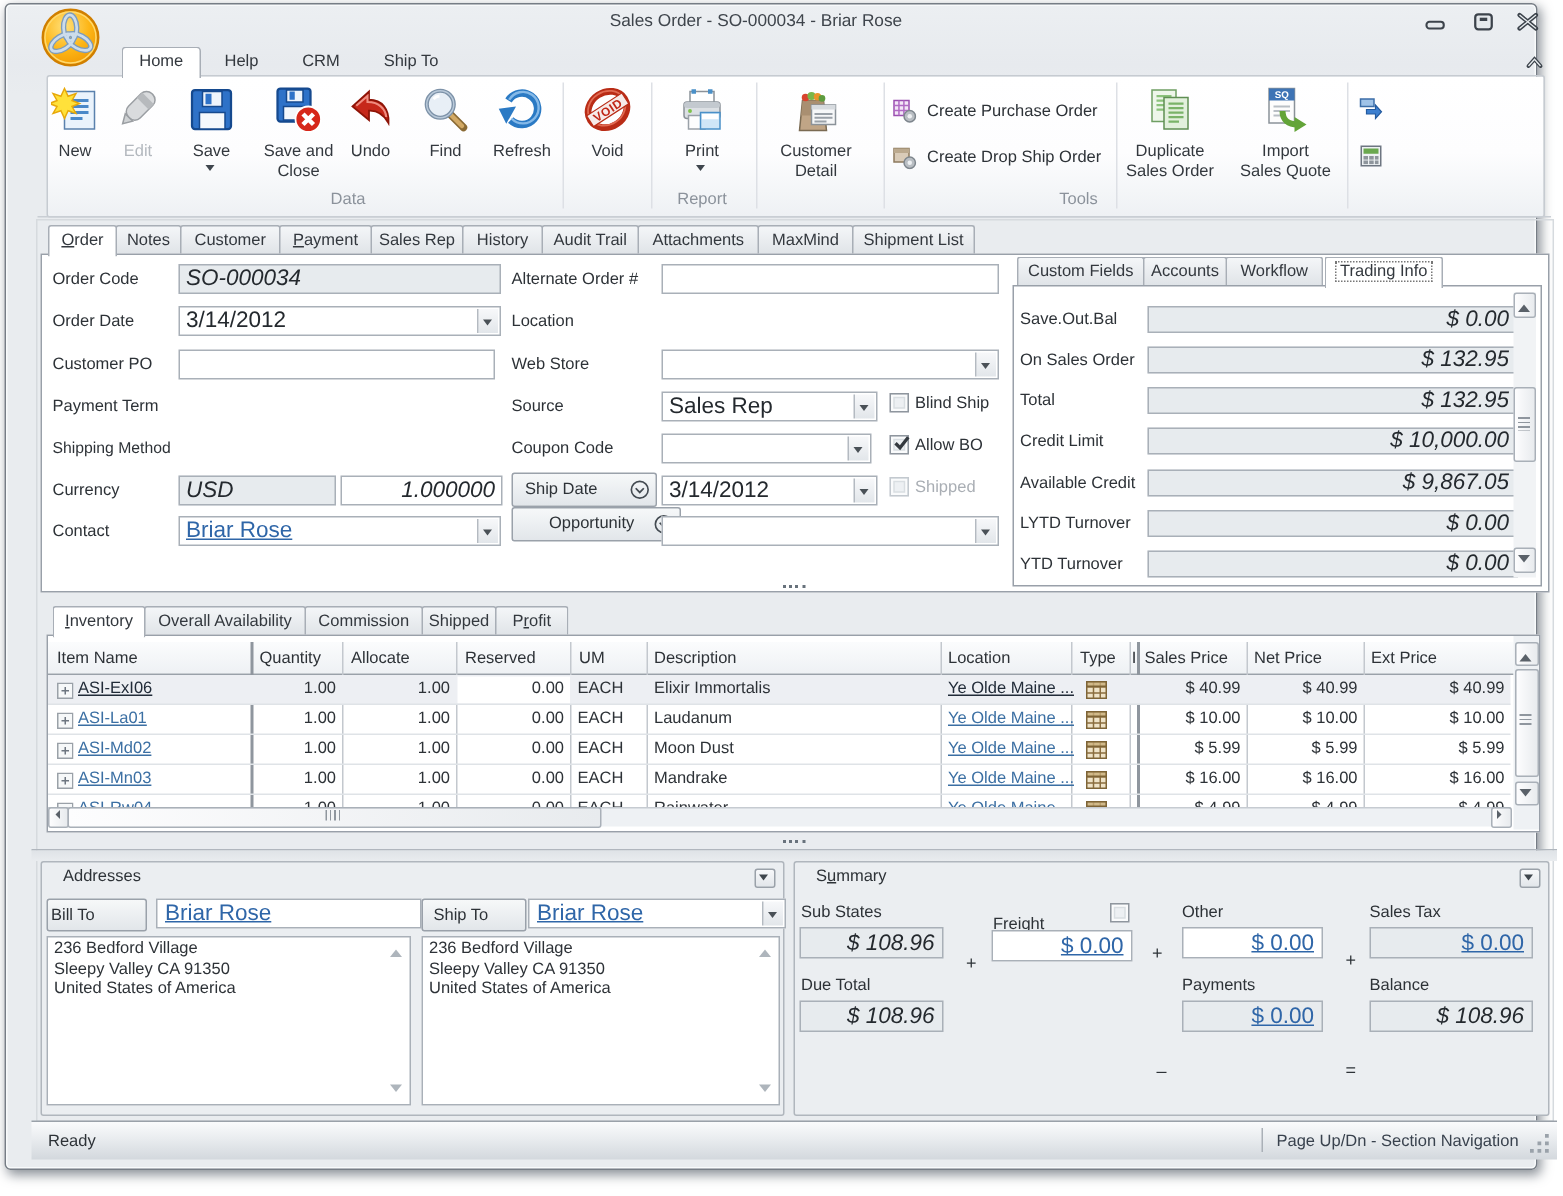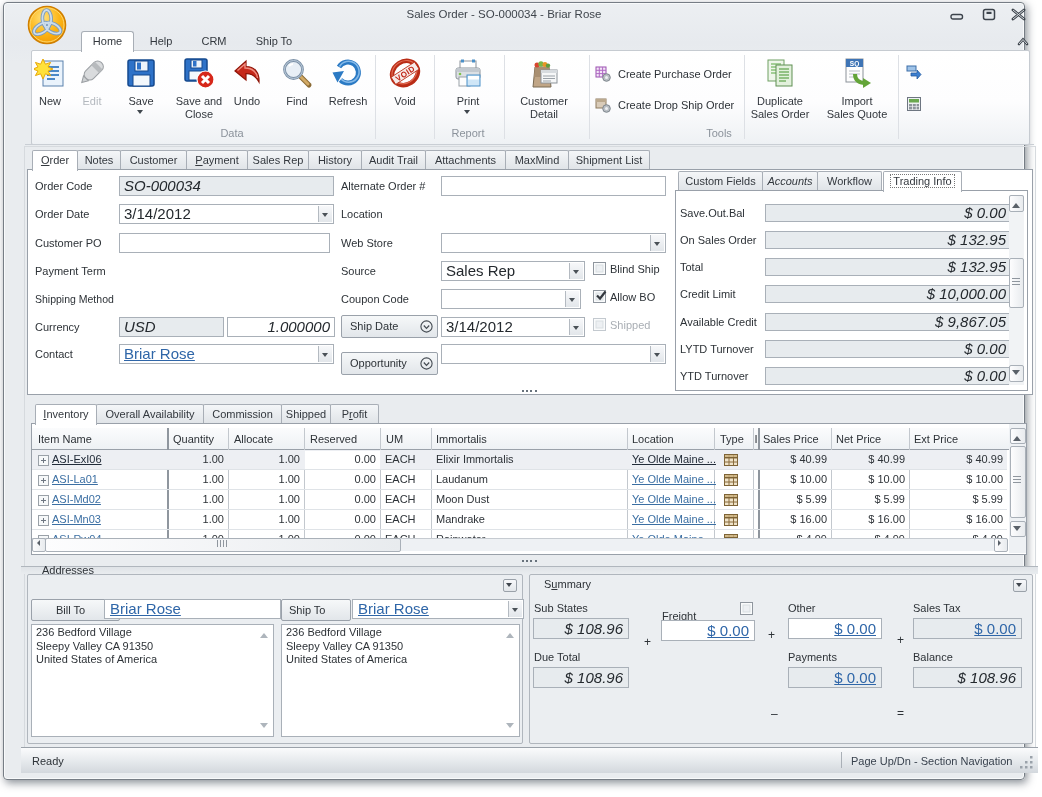--- a/index.html
+++ b/index.html
@@ -294,41 +294,41 @@
 <div class="lbl" style="left:324px;top:293px;">Coupon Code</div>
 <div class="efld" style="left:424px;top:289px;width:138px;height:18px;">
         <span class="arr"></span>
       </div>
 <div class="btn" style="left:324px;top:315px;width:87px;height:21px;line-height:21px;padding-left:8px;">Ship Date
  <svg style="position:absolute;right:4px;top:4px;" width="13" height="13">
           <circle cx="6.5" cy="6.5" r="5.6" fill="none" stroke="#444b52" stroke-width="1.1"></circle>
           <path d="M3.8 5.5 L6.5 8.3 L9.2 5.5" stroke="#444b52" stroke-width="1.2" fill="none"></path>
         </svg></div>
 <div class="efld" style="left:424px;top:317px;width:138px;height:18px;line-height:18px;padding-left:4px;">3/14/2012<span class="arr"></span></div>
-<div class="btn" style="left:324px;top:352px;width:87px;height:21px;line-height:21px;padding-left:8px;">Opportunity
+<div class="btn" style="left:324px;top:338px;width:87px;height:21px;line-height:21px;padding-left:24px;">Opportunity
  <svg style="position:absolute;right:4px;top:4px;" width="13" height="13">
           <circle cx="6.5" cy="6.5" r="5.6" fill="none" stroke="#444b52" stroke-width="1.1"></circle>
           <path d="M3.8 5.5 L6.5 8.3 L9.2 5.5" stroke="#444b52" stroke-width="1.2" fill="none"></path>
         </svg></div>
 <div class="efld" style="left:424px;top:344px;width:223px;height:18px;">
         <span class="arr"></span>
       </div>
 
 <div class="cb" style="left:576px;top:262px;"></div>
 <div class="lbl" style="left:593px;top:263px;">Blind Ship</div>
 <div class="cb" style="left:576px;top:290px;"></div>
 <svg class="ab" style="left:577px;top:288px;" width="14" height="14">
         <path d="M3 7.5 L6 10.5 L11.5 3.5" stroke="#34393f" stroke-width="2.2" fill="none"></path>
       </svg>
 <div class="lbl" style="left:593px;top:291px;">Allow BO</div>
 <div class="cb" style="left:576px;top:318px;border-color:#c3c9cf;"></div>
 <div class="lbl" style="left:593px;top:319px;color:#a9aeb4;">Shipped</div>
 
 <div class="tab" style="left:661px;top:171px;width:83px;">Custom Fields</div>
-<div class="tab" style="left:745px;top:171px;width:54px;font-style:italic;">Accounts</div>
+<div class="tab" style="left:745px;top:171px;width:54px;">Accounts</div>
 <div class="tab" style="left:800px;top:171px;width:63px;">Workflow</div>
 <div class="ab" style="left:658px;top:190px;width:351px;height:199px;background:#fff;border:1px solid #99a0a9;"></div>
 <div class="tab on" style="left:866px;top:171px;width:77px;"><span style="outline:1px dotted #777;padding:0 2px;">Trading Info</span></div>
 <div class="lbl" style="left:663px;top:207px;">Save.Out.Bal</div>
 <div class="fld it rt" style="left:748px;top:204px;width:240px;height:16px;line-height:16px;padding-right:5px;">$ 0.00</div>
 <div class="lbl" style="left:663px;top:234px;">On Sales Order</div>
 <div class="fld it rt" style="left:748px;top:231px;width:240px;height:16px;line-height:16px;padding-right:5px;">$ 132.95</div>
 <div class="lbl" style="left:663px;top:261px;">Total</div>
 <div class="fld it rt" style="left:748px;top:258px;width:240px;height:16px;line-height:16px;padding-right:5px;">$ 132.95</div>
 <div class="lbl" style="left:663px;top:288px;">Credit Limit</div>
@@ -363,21 +363,21 @@
 
 <div class="ab" style="left:14px;top:423px;width:994px;height:130px;background:#fff;border:1px solid #99a0a9;"></div>
 <div class="ab" id="grid" style="left:15px;top:424px;width:994px;height:129px;overflow:hidden;font-size:11px;color:#24292e;">
 
  <div class="ab" style="left:0;top:4px;width:977px;height:21px;background:linear-gradient(#fbfcfd,#eef1f4);border-bottom:1px solid #9aa1a9;"></div>
  <div class="lbl" style="left:6px;top:9px;">Item Name</div>
  <div class="lbl" style="left:141px;top:9px;">Quantity</div>
  <div class="lbl" style="left:202px;top:9px;">Allocate</div>
  <div class="lbl" style="left:278px;top:9px;">Reserved</div>
  <div class="lbl" style="left:354px;top:9px;">UM</div>
- <div class="lbl" style="left:404px;top:9px;">Immortalis</div>
+ <div class="lbl" style="left:404px;top:9px;">Description</div>
  <div class="lbl" style="left:600px;top:9px;">Location</div>
  <div class="lbl" style="left:688px;top:9px;">Type</div>
  <div class="lbl" style="left:722.5px;top:9px;">I</div>
  <div class="lbl" style="left:731px;top:9px;">Sales Price</div>
  <div class="lbl" style="left:804px;top:9px;">Net Price</div>
  <div class="lbl" style="left:882px;top:9px;">Ext Price</div>
 
  <div class="vl" style="left:135px;top:4px;height:110px;background:#8f969e;width:2px;"></div>
  <div class="vl" style="left:196px;top:4px;height:110px;background:#c3c8ce;"></div>
  <div class="vl" style="left:272px;top:4px;height:110px;background:#c3c8ce;"></div>
@@ -522,24 +522,24 @@
 <div class="dots4" style="left:505px;top:560px;">
         <i style="left:0"></i>
         <i style="left:4.2px"></i>
         <i style="left:8.4px"></i>
         <i style="left:12.6px"></i>
       </div>
 <div class="hl" style="left:4px;top:566px;width:1017px;background:#b0b6bd;"></div>
 <div class="ab" style="left:4px;top:567px;width:1017px;height:7px;background:linear-gradient(#dfe3e7,#e9ecef);"></div>
 
 <div class="gbox" style="left:10px;top:574px;width:494px;height:168px;"></div>
-<div class="lbl" style="left:25px;top:564px;">Addresses</div>
+<div class="lbl" style="left:25px;top:578px;">Addresses</div>
 <div class="ab" style="left:486px;top:579px;width:12px;height:11px;background:linear-gradient(#f7f8fa,#e2e6ea);border:1px solid #9aa1a9;border-radius:2px;"></div>
 <div class="ab" style="left:489px;top:583px;width:0;height:0;border:3px solid transparent;border-top:4px solid #3f464d;"></div>
-<div class="btn" style="left:14px;top:599px;width:63px;padding-left:24px;">Bill To</div>
+<div class="btn" style="left:14px;top:599px;width:63px;padding-left:2px;">Bill To</div>
 <div class="efld" style="left:87px;top:599px;width:170px;height:18px;line-height:18px;padding-left:5px;"><span class="link">Briar Rose</span></div>
 <div class="btn" style="left:264px;top:599px;width:61px;padding-left:7px;">Ship To</div>
 <div class="efld" style="left:335px;top:599px;width:165px;height:18px;line-height:18px;padding-left:5px;"><span class="link">Briar Rose</span><span class="arr"></span></div>
 <div class="efld" style="left:14px;top:624px;width:241px;height:111px;"></div>
 <div class="lbl" style="left:19px;top:626px;line-height:13.5px;">236 Bedford Village<br>Sleepy Valley CA 91350<br>United States of America</div>
 <div class="tri-u" style="left:243px;top:629px;border-bottom-color:#aeb5bc;"></div>
 <div class="tri-d" style="left:243px;top:723px;border-top-color:#aeb5bc;"></div>
 <div class="efld" style="left:264px;top:624px;width:237px;height:111px;"></div>
 <div class="lbl" style="left:269px;top:626px;line-height:13.5px;">236 Bedford Village<br>Sleepy Valley CA 91350<br>United States of America</div>
 <div class="tri-u" style="left:489px;top:629px;border-bottom-color:#aeb5bc;"></div>

